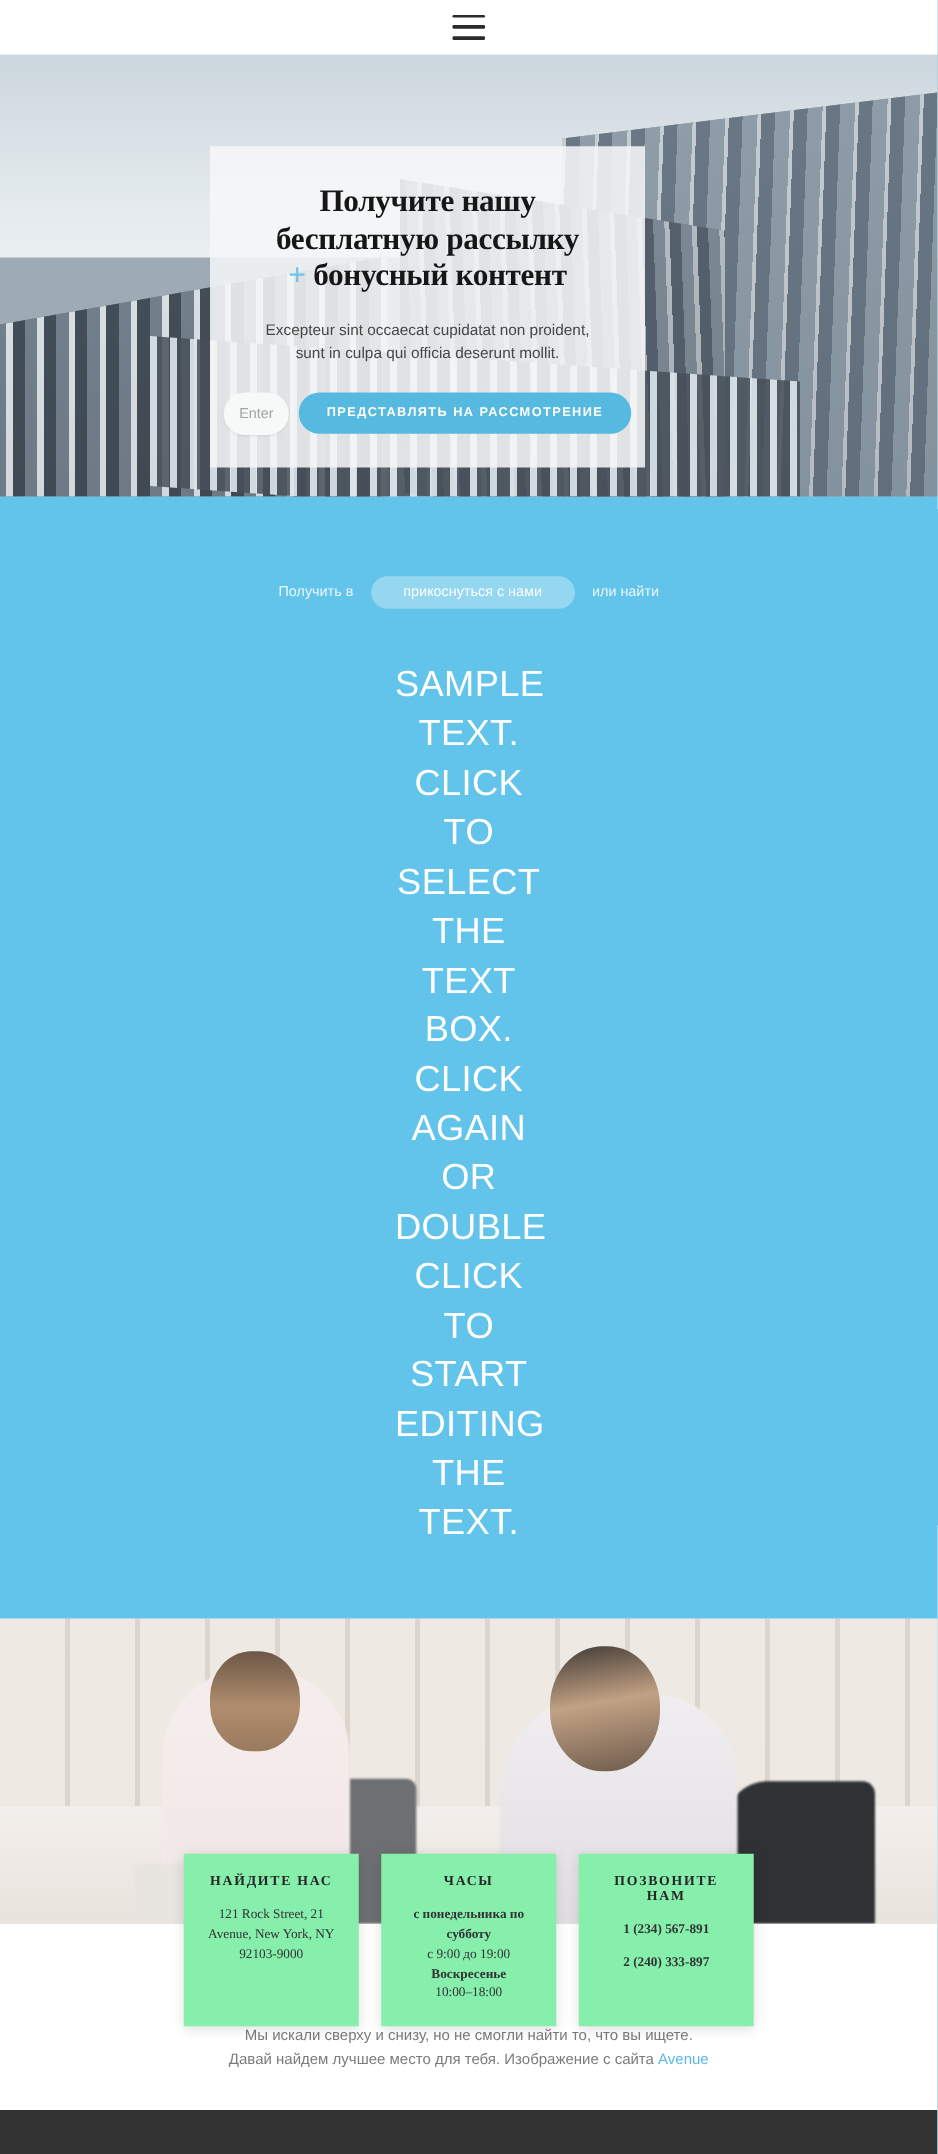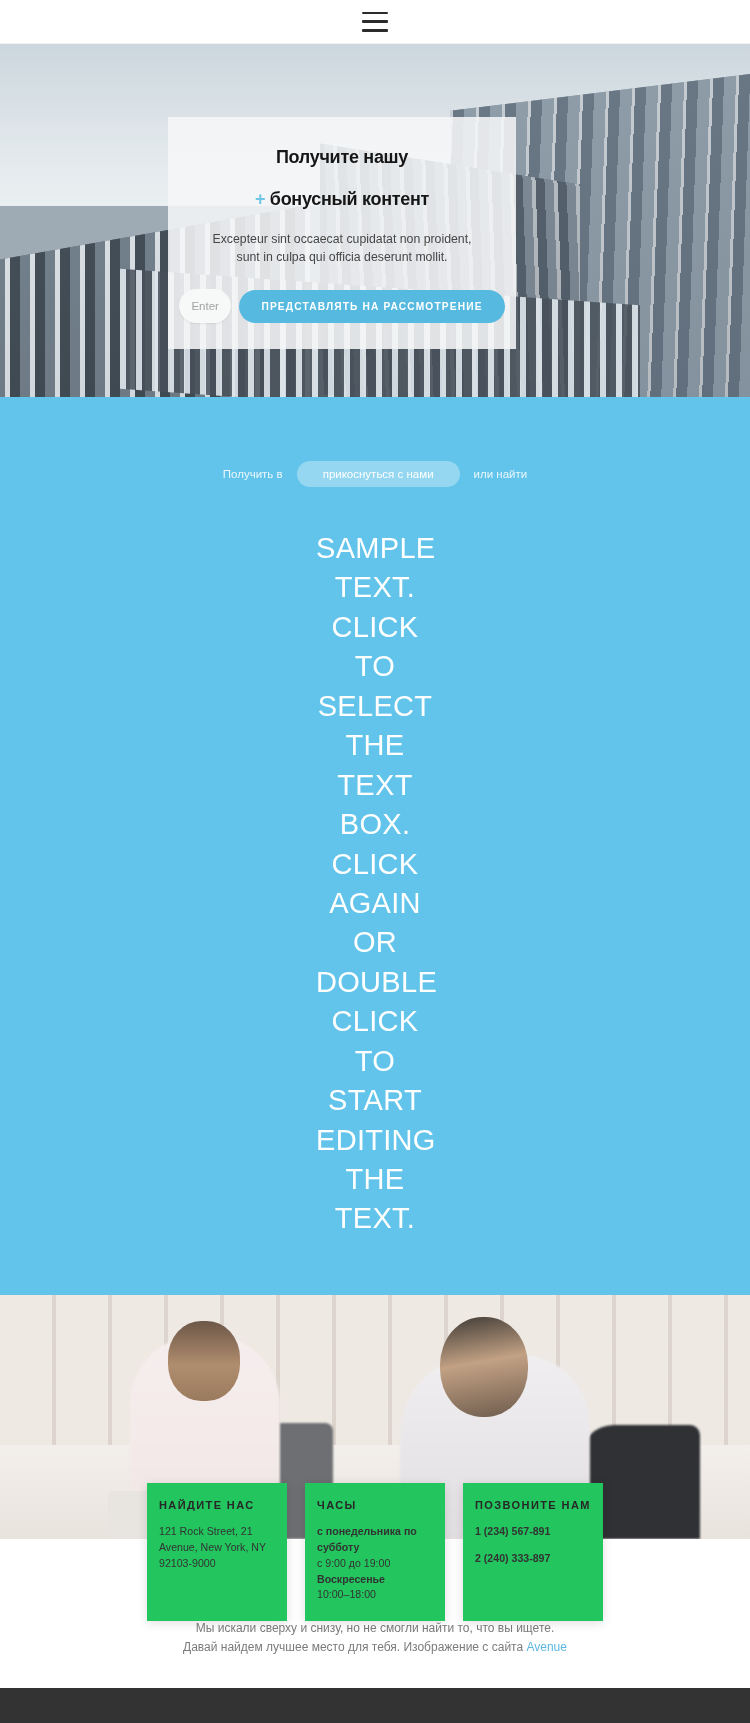--- a/index.html
+++ b/index.html
@@ -83,25 +83,26 @@
 
   .hero-card {
     position:absolute;
     left:168px; top:73px;
     width:348px;
     background:rgba(245,246,247,.88);
     padding:30px 28px 26px;
     text-align:center;
   }
   .hero-title {
-    font-size:18px;
+    font-size:25px;
     line-height:1.18;
     font-weight:700;
     color:#161616;
     letter-spacing:-0.3px;
+    font-family:Liberation Serif, serif;
   }
   .plus { color:#6ec5e8; font-weight:700; }
   .hero-sub {
     margin-top:19px;
     font-size:12.3px;
     line-height:1.52;
     color:#464646;
     padding:0 14px;
   }
   .form-row {
@@ -238,23 +239,25 @@
   .cards {
     position:absolute;
     left:0; right:0; top:188px;
     display:flex;
     justify-content:center;
     gap:18px;
   }
   .card {
     width:140px;
     min-height:112px;
-    background:#22c55e;
+    background:#86efac;
     box-shadow:0 2px 10px rgba(0,0,0,.13);
     padding:16px 12px 18px;
+    text-align:center;
+    font-family:Liberation Serif, serif;
   }
   .card-title {
     font-size:11px;
     font-weight:700;
     letter-spacing:1.4px;
     color:#272727;
     margin-bottom:13px;
   }
   .card-line { font-size:10.6px; line-height:1.5; color:#333333; }
   .card-line.bold { font-weight:700; }
@@ -298,21 +301,21 @@
     <div class="bld-right"></div>
     <div class="bld-mid"></div>
     <div class="bld-left"></div>
     <div class="bld-low"></div>
     <div class="hero-scrim"></div>
   </div>
 
   <div class="hero-card">
     <div class="hero-title">
       <span>Получите нашу</span><br>
-      <br>
+      <span>бесплатную рассылку</span><br>
       <span class="plus">+</span>
       <span>бонусный контент</span>
     </div>
 
     <div class="hero-sub">Excepteur sint occaecat cupidatat non proident, sunt in culpa qui officia deserunt mollit.</div>
 
     <div class="form-row">
       <input class="email-input" type="text" placeholder="Enter your email" style="">
       <button class="submit-btn">ПРЕДСТАВЛЯТЬ НА РАССМОТРЕНИЕ</button>
     </div>

